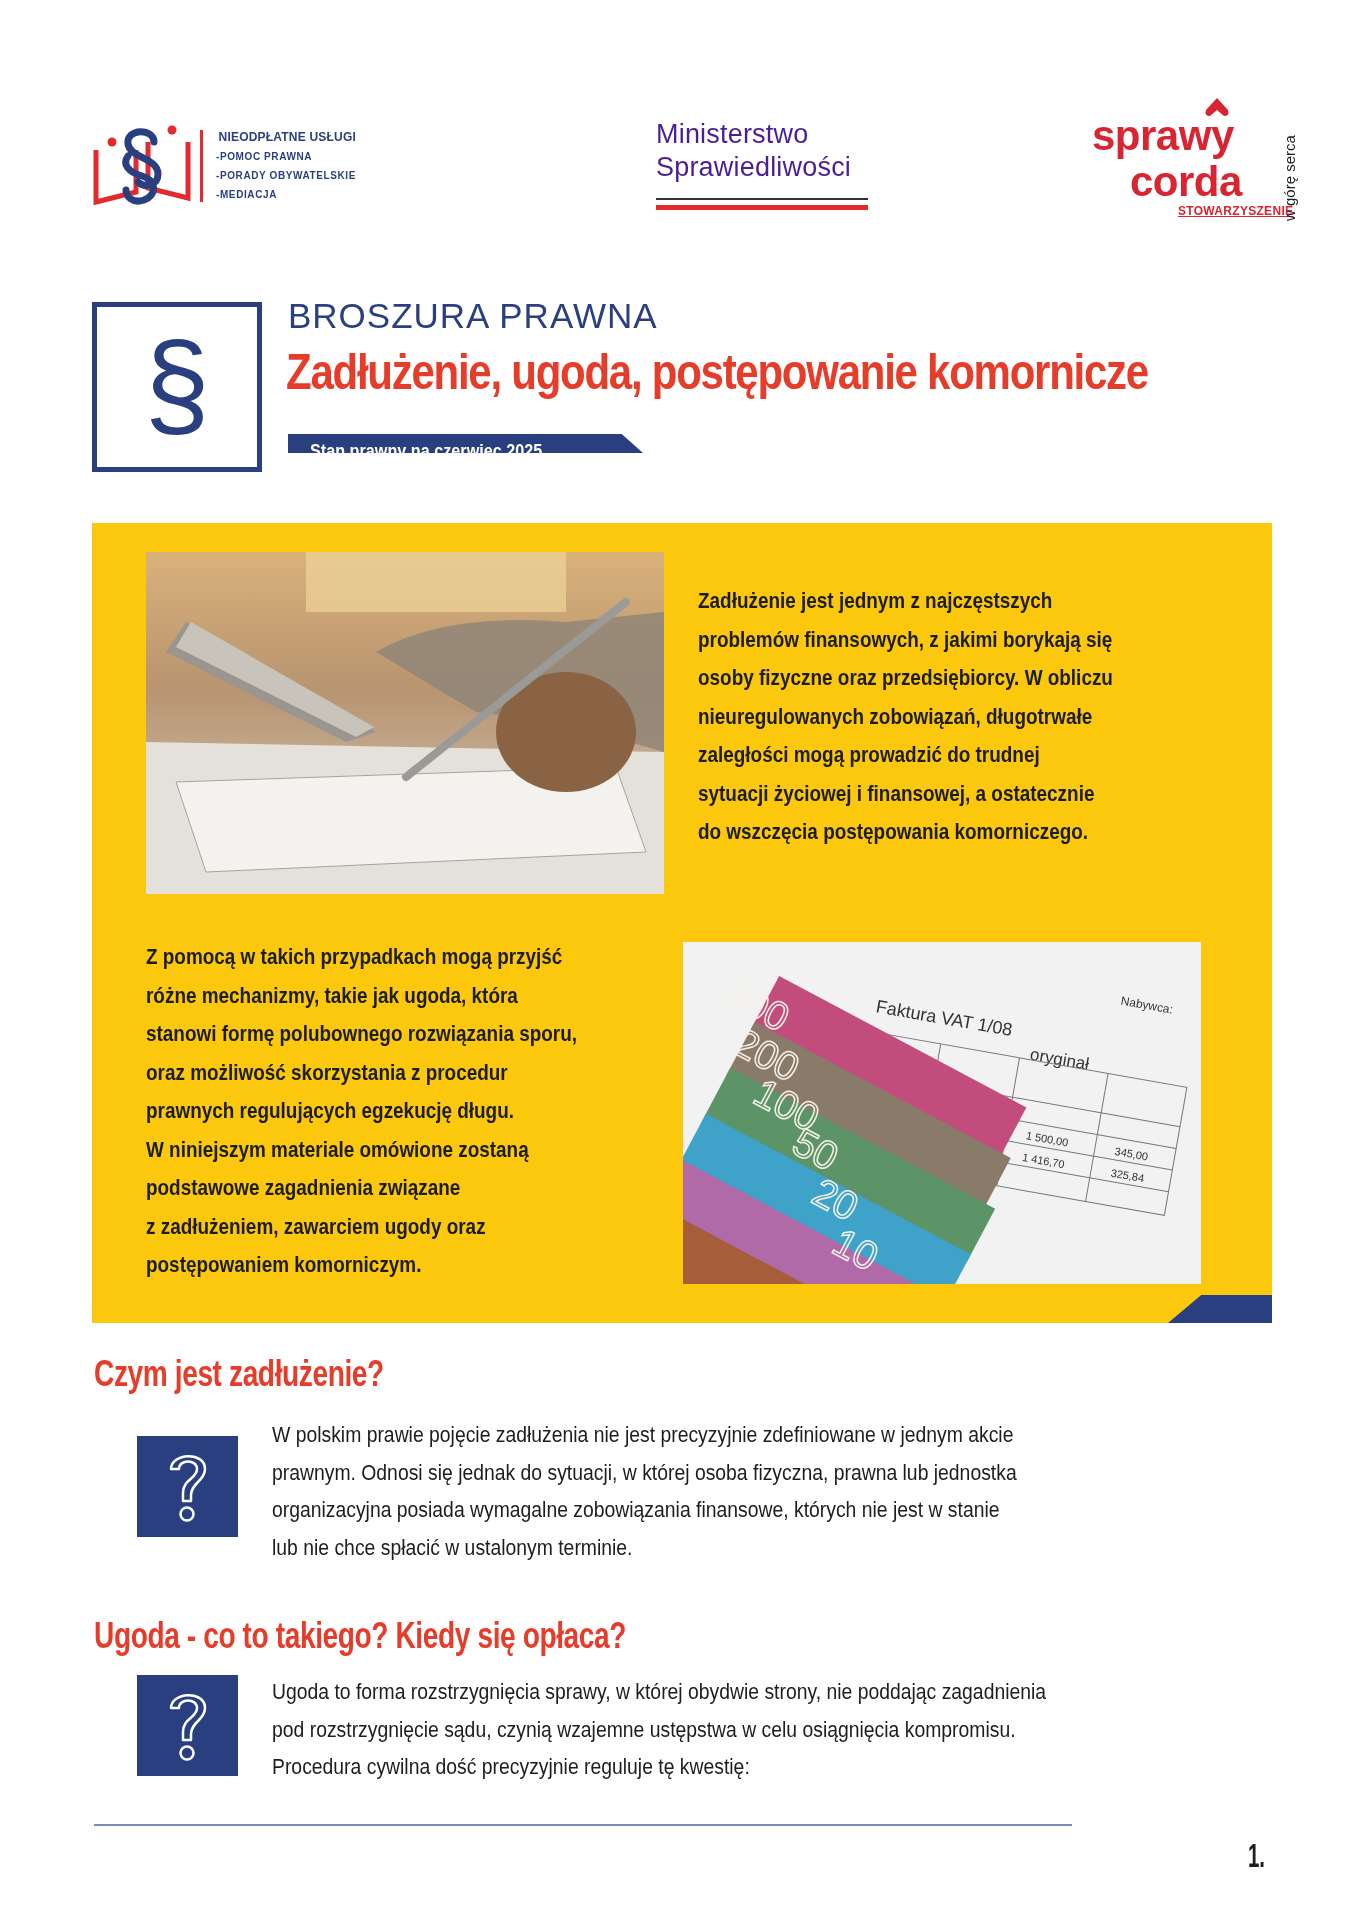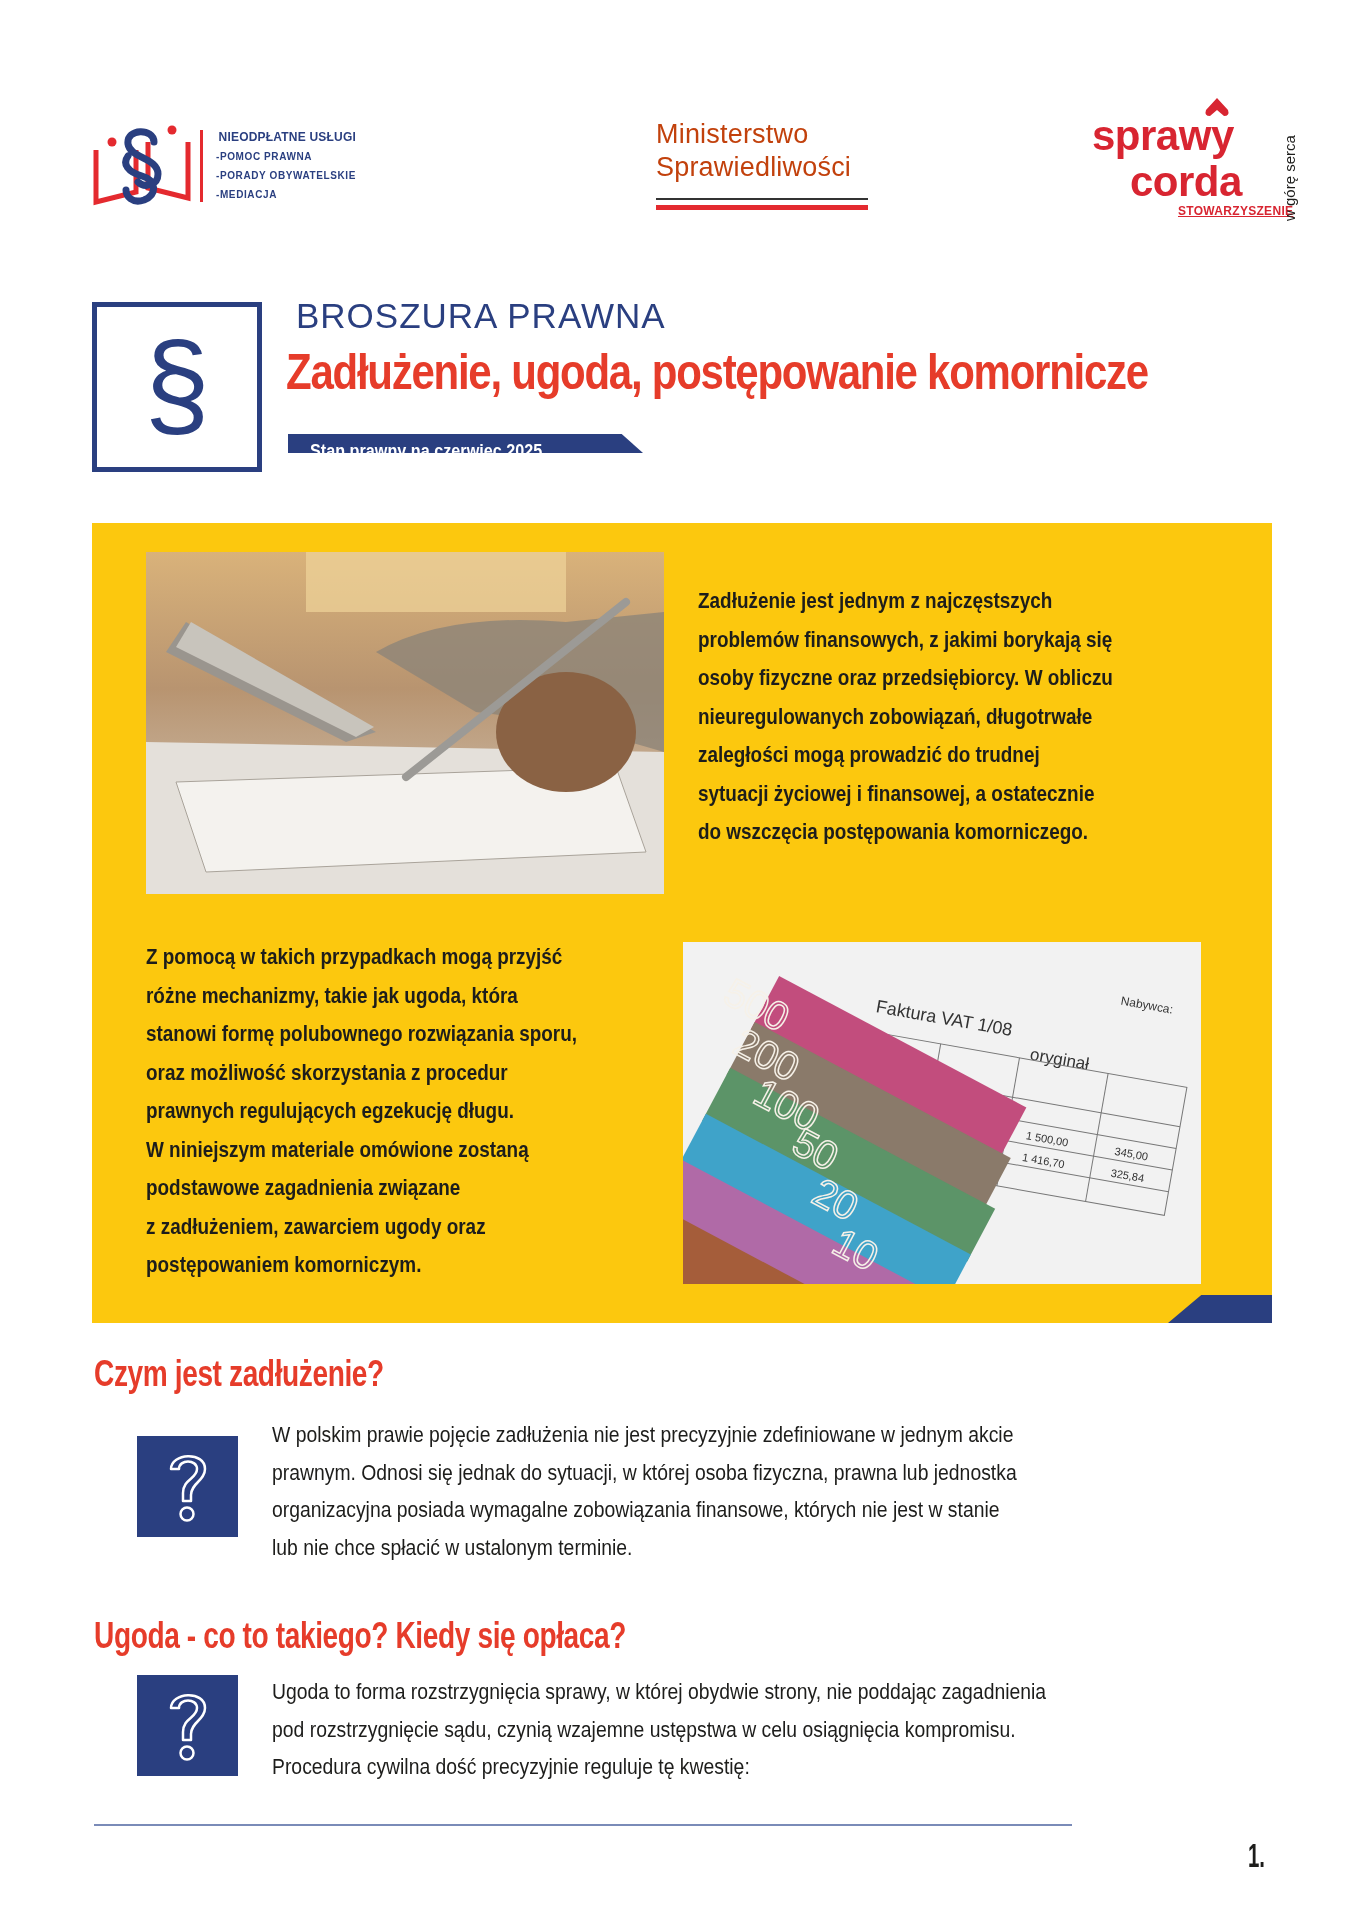--- a/index.html
+++ b/index.html
@@ -8,35 +8,35 @@
 
   
   .logo-np { position:absolute; left:92px; top:118px; width:360px; height:95px; }
   .logo-np .mark { position:absolute; left:0; top:4px; width:100px; height:84px; }
   .logo-np .vbar { position:absolute; left:108px; top:12px; width:3px; height:72px; background:#e42a2f; }
   .logo-np .lines { position:absolute; left:124px; top:10px; font-weight:bold; color:#2a3f80; line-height:19px; }
   .logo-np .l1 { font-size:12px; letter-spacing:0.2px;text-align:right; }
   .logo-np .l2 { font-size:10px; letter-spacing:0.6px; }
 
   .logo-ms { position:absolute; left:656px; top:118px; width:220px; }
-  .logo-ms .t { font-size:27px; color:#c2410c; line-height:33px; letter-spacing:0.2px; }
+  .logo-ms .t { font-size:27px; color:#4c1d95; line-height:33px; letter-spacing:0.2px; }
   .logo-ms .rule1 { margin-top:14px; width:212px; height:2px; background:#333; }
   .logo-ms .rule2 { margin-top:5px; width:212px; height:5px; background:#e42a2f; }
 
   .logo-sc { position:absolute; left:1086px; top:96px; width:220px; height:130px; }
   .logo-sc .heart { position:absolute; left:118px; top:0; width:26px; height:22px; }
   .logo-sc .w1 { position:absolute; left:6px; top:18px; font-size:42px; font-weight:bold; color:#d82531; letter-spacing:-0.5px; line-height:44px; }
   .logo-sc .w2 { position:absolute; left:44px; top:64px; font-size:42px; font-weight:bold; color:#d82531; letter-spacing:-0.5px; line-height:44px; }
   .logo-sc .stow { position:absolute; left:92px; top:108px; font-size:12px; font-weight:bold; color:#d82531; letter-spacing:0.3px;text-decoration:underline; }
   .logo-sc .vert { position:absolute; left:195px; top:125px; transform-origin:0 0; transform:rotate(-90deg); font-size:15px; color:#1d1d1b; white-space:nowrap; }
 
   
   .para-box { position:absolute; left:92px; top:302px; width:170px; height:170px; border:5px solid #2a3f80; display:flex; align-items:center; justify-content:center; }
   .para-box span { font-family:"Liberation Sans", sans-serif; font-size:118px; color:#2a3f80; line-height:1; margin-top:-6px; }
-  .kicker { position:absolute; left:288px; top:296px; font-size:35px; color:#2a3f80; letter-spacing:1px; font-family:"Liberation Sans Narrow", "Liberation Sans", sans-serif;margin-left:8px; }
+  .kicker { position:absolute; left:288px; top:296px; font-size:35px; color:#2a3f80; letter-spacing:1px; font-family:"Liberation Sans Narrow", "Liberation Sans", sans-serif; }
   .title { position:absolute; left:286px; top:342px; font-size:50px; font-weight:bold; color:#e63c2a; letter-spacing:-1.5px; transform:scaleX(0.84); transform-origin:left top; white-space:nowrap; line-height:60px; }
   .stan { position:absolute; left:288px; top:434px; width:355px; height:19px; background:#2a3f80; clip-path:polygon(0 0, 94% 0, 100% 100%, 0 100%); }
   .stan span { position:absolute; left:22px; top:7px; font-size:18px; color:#fff; font-weight:bold; transform:scaleX(0.9); transform-origin:left; white-space:nowrap; }
 
   
   .yellow { position:absolute; left:92px; top:523px; width:1180px; height:800px; background:#fcc80e; }
   .yellow .corner { position:absolute; right:0; bottom:0; width:104px; height:28px; background:#2a3f80; clip-path:polygon(32% 0, 100% 0, 100% 100%, 0 100%); }
 
   .photo1 { position:absolute; left:146px; top:552px; width:518px; height:342px; overflow:hidden;
             background:linear-gradient(160deg,#c9a46b 0%,#e9c98e 25%,#a88a6a 45%,#d9d2c8 70%,#bfb8ae 100%); }

